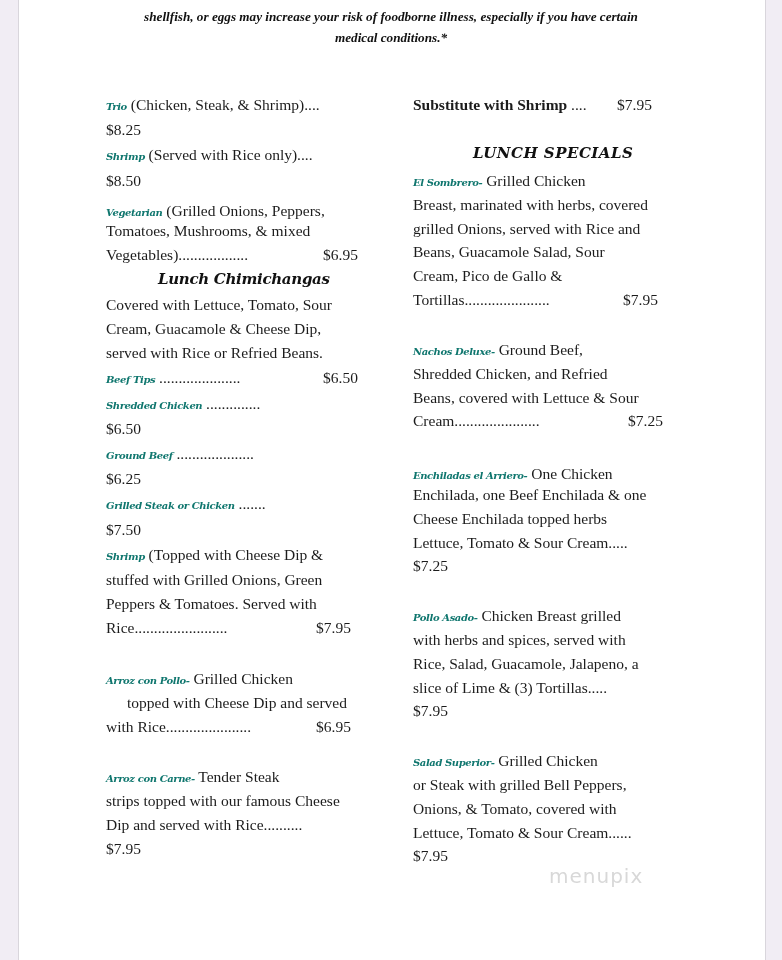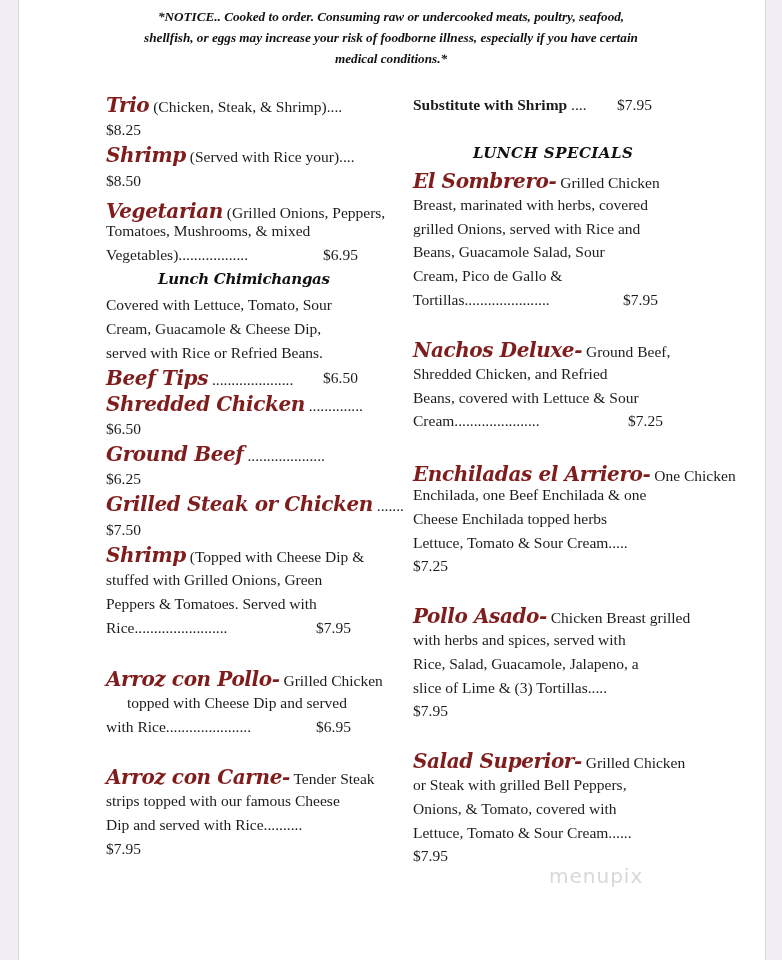--- a/index.html
+++ b/index.html
@@ -24,21 +24,21 @@
     font-size:13.2px; line-height:21px;
     color:#111;
   }
   .line {
     position:absolute; white-space:nowrap;
     font-size:15.5px; line-height:24px; color:#1c1c1c;
   }
   .name {
     font-family:"DejaVu Serif", serif;
     font-style:italic; font-weight:bold;
-    font-size:20px; letter-spacing:-0.4px; color:#7f1d1d;
+    font-size:10px; letter-spacing:-0.4px; color:#0f766e;
   }
   .heading {
     position:absolute; white-space:nowrap;
     font-family:"DejaVu Serif", serif;
     font-style:italic; font-weight:bold;
     font-size:15px; letter-spacing:-0.3px; color:#111;
   }
   .bold { font-weight:bold; }
   .watermark {
     position:absolute; left:549px; top:864px;
@@ -46,34 +46,33 @@
     font-size:20px; font-weight:normal; letter-spacing:1px;
     color:#d8d8d8;
   }
 </style>
 </head>
 <body>
 
 <div class="sheet"></div>
 
 <div class="notice">
-  <div>*NOTICE.. Cooked to order. Consuming raw or undercooked meats, poultry, seafood,</div>
   <div>shellfish, or eggs may increase your risk of foodborne illness, especially if you have certain</div>
   <div>medical conditions.*</div>
 </div>
 
 <div>
 
   <div class="line" style="left:106px; top:93px;">
     <span class="name">Trio</span><span> (Chicken, Steak, &amp; Shrimp)....</span>
   </div>
   <div class="line" style="left:106px; top:118px;">$8.25</div>
 
   <div class="line" style="left:106px; top:143px;">
-    <span class="name">Shrimp</span><span> (Served with Rice your)....</span>
+    <span class="name">Shrimp</span><span> (Served with Rice only)....</span>
   </div>
   <div class="line" style="left:106px; top:169px;">$8.50</div>
 
   <div class="line" style="left:106px; top:199px;">
     <span class="name">Vegetarian</span><span> (Grilled Onions, Peppers,</span>
   </div>
   <div class="line" style="left:106px; top:219px;">Tomatoes, Mushrooms, &amp; mixed</div>
   <div class="line" style="left:106px; top:243px;">Vegetables)..................</div>
   <div class="line" style="left:323px; top:243px;">$6.95</div>
 

